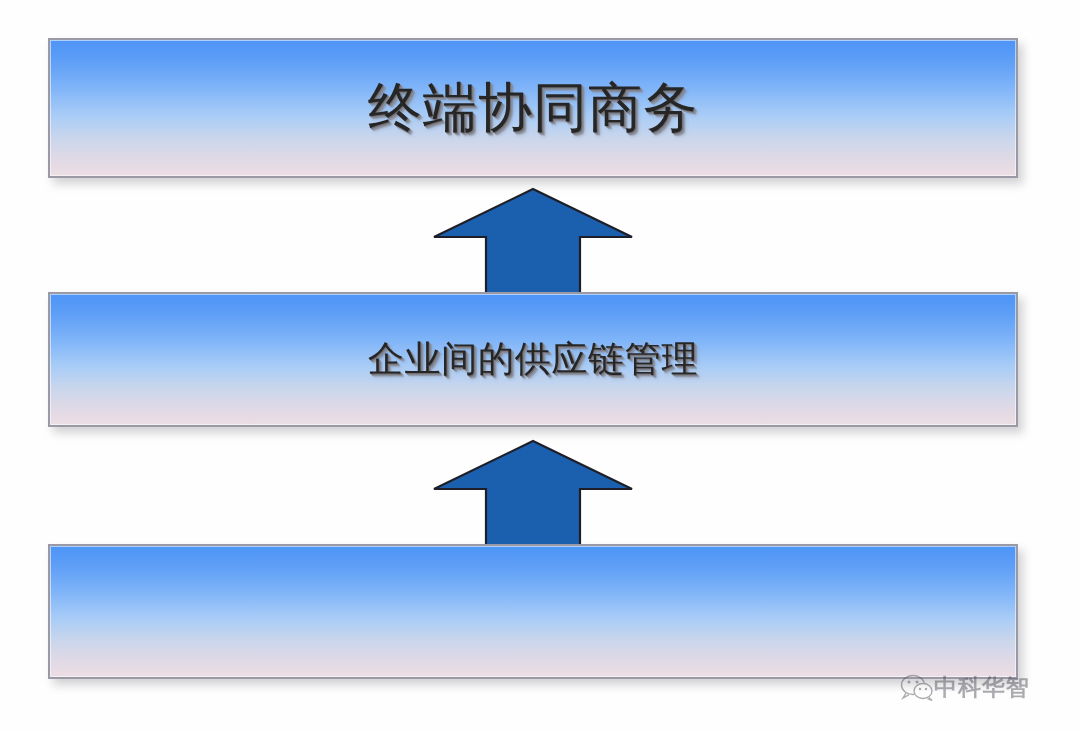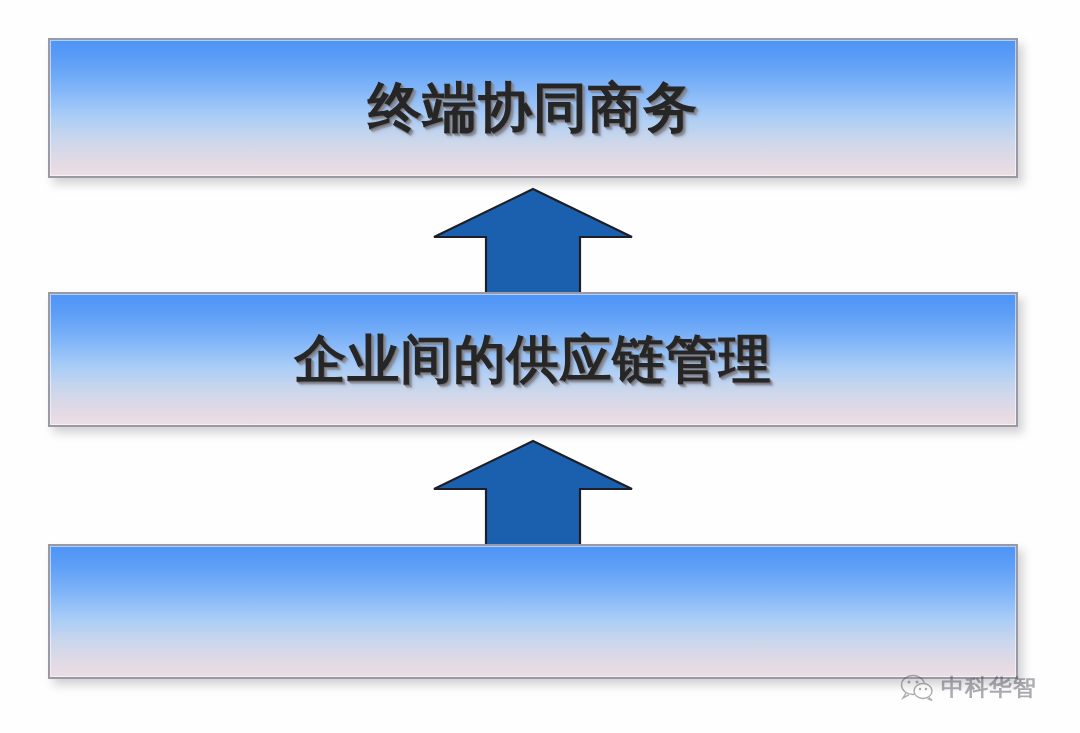--- a/index.html
+++ b/index.html
@@ -46,52 +46,51 @@
   }
 
   #bar-top    { left: 48px;  top: 38px;  width: 970px; height: 140px; }
   #bar-middle { left: 48px;  top: 292px; width: 970px; height: 135px; }
   #bar-bottom { left: 48px;  top: 544px; width: 970px; height: 135px; }
 
   .bar-label {
     position: relative;
     z-index: 2;
     color: #262626;
-    font-weight: bold;
+    font-weight: normal;
     letter-spacing: 0.02em;
     white-space: nowrap;
     text-shadow:
        1px 1px 0 #6f6f78,
        2px 2px 0 #8a8a93,
        3px 3px 1px rgba(120,120,130,0.55),
        4px 4px 3px rgba(140,140,150,0.35);
   }
   #label-top    { font-size: 54px; }
-  #label-middle { font-size: 52px; }
+  #label-middle { font-size: 36px; }
   #label-bottom { font-size: 52px; }
 
   
   .arrow {
     position: absolute;
     width: 200px;
     height: 112px;
   }
   #arrow-upper { left: 433px; top: 186px; }
   #arrow-lower { left: 433px; top: 438px; }
 
   
   #watermark {
     position: absolute;
     left: 900px;
     top: 666px;
     width: 168px;
     height: 42px;
     display: flex;
     align-items: center;
-    gap: 7px;
     opacity: 0.42;
   }
   #watermark-logo {
     width: 34px;
     height: 28px;
     flex: none;
   }
   #watermark-text {
     font-size: 23px;
     font-weight: bold;

